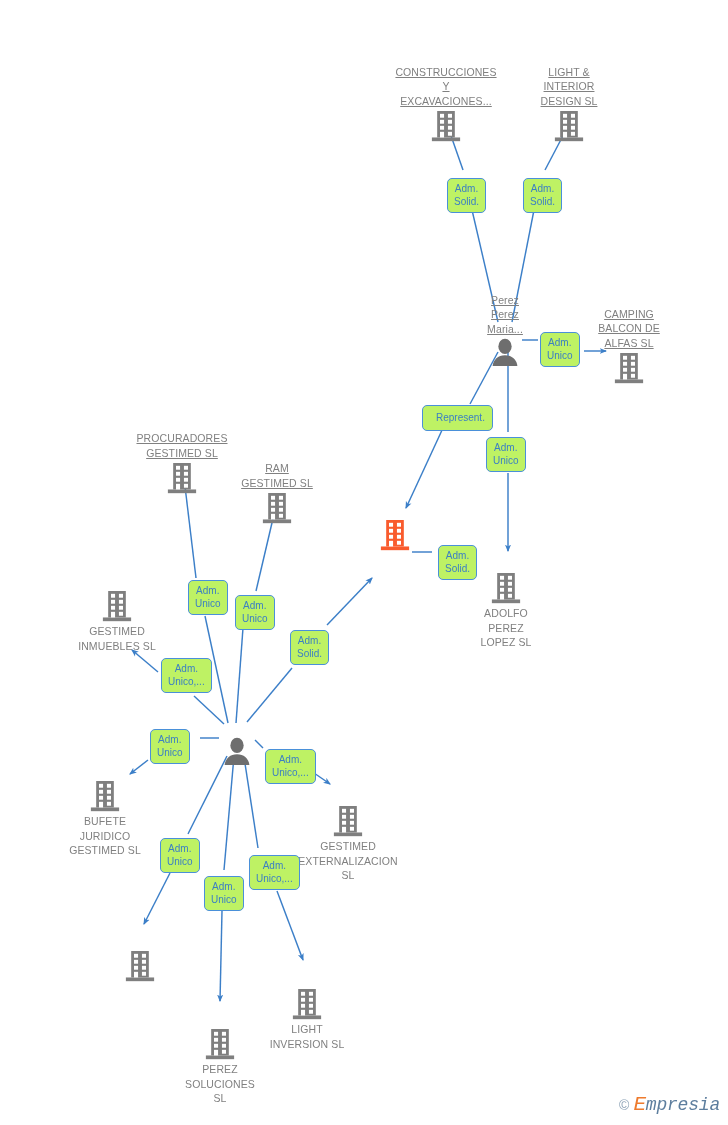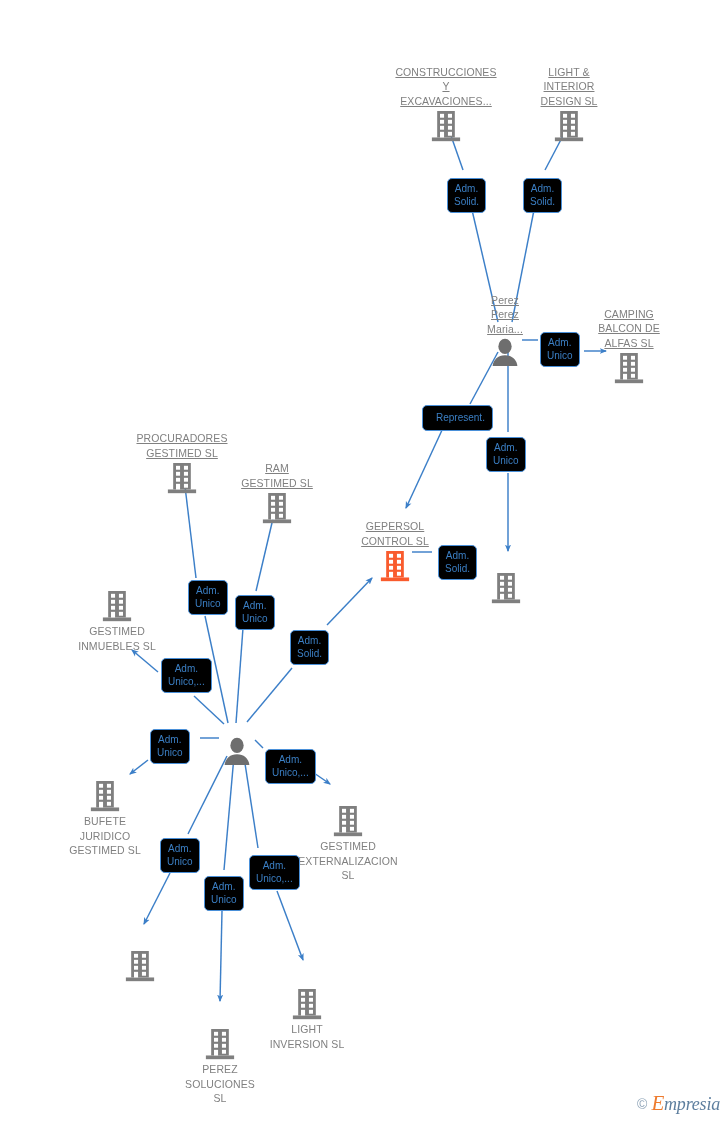--- a/index.html
+++ b/index.html
@@ -44,21 +44,21 @@
     white-space: pre-line;
     font-family: "Liberation Sans", sans-serif;
   }
   
   .node.lbl-top .lbl { margin-bottom: 2px; text-decoration: underline; }
   .node.lbl-bottom .lbl { margin-top: 2px; }
 
   
   .chip {
     position: absolute;
-    background: #000000;
+    background: #bef264;
     border: 1.3px solid #4a90d9;
     border-radius: 5px;
     color: #3b7fc4;
     font-size: 10px;
     line-height: 13px;
     font-family: "Liberation Sans", sans-serif;
     padding: 3px 6px 4px 6px;
     text-align: center;
     white-space: pre-line;
     z-index: 6;
@@ -75,21 +75,21 @@
     gap: 4px;
     z-index: 8;
   }
   #watermark .c {
     font-size: 14px;
     color: #8fa4b8;
     font-family: "Liberation Sans", sans-serif;
   }
   #watermark .brand {
     font-size: 18px;
-    font-family: Liberation Serif, serif;
+    font-family: Liberation Mono, monospace;
     font-style: italic;
     color: #5d7e9e;
     letter-spacing: -0.2px;
   }
   #watermark .brand .cap { color: #ee7b2e; font-size: 21px; }
 </style>
 </head>
 <body>
 
 <div id="stage">
@@ -217,22 +217,20 @@
               <rect x="10.2" y="11.0" width="4.6" height="4.4"></rect>
               <rect x="19.2" y="11.0" width="4.6" height="4.4"></rect>
               <rect x="10.2" y="17.8" width="4.6" height="4.4"></rect>
               <rect x="19.2" y="17.8" width="4.6" height="4.4"></rect>
               <rect x="10.2" y="24.6" width="4.6" height="6.4"></rect>
               <rect x="19.2" y="24.6" width="4.6" height="4.4"></rect>
             </g>
           </svg></span>
       </div>
       <div class="node lbl-top" style="left: 395px; top: 519px;">
-        <span class="lbl">GEPERSOL
-CONTROL  SL</span>
         <span class="ico"><svg width="30" height="32" viewBox="0 0 34 36">
             <g fill="#f95b2d">
               <path d="M7 1 h20 v30 h-20 z"></path>
               <rect x="1" y="31" width="32" height="4.2"></rect>
             </g>
             <g fill="#ffffff">
               <rect x="10.2" y="4.2" width="4.6" height="4.4"></rect>
               <rect x="19.2" y="4.2" width="4.6" height="4.4"></rect>
               <rect x="10.2" y="11.0" width="4.6" height="4.4"></rect>
               <rect x="19.2" y="11.0" width="4.6" height="4.4"></rect>
@@ -253,20 +251,23 @@
               <rect x="10.2" y="4.2" width="4.6" height="4.4"></rect>
               <rect x="19.2" y="4.2" width="4.6" height="4.4"></rect>
               <rect x="10.2" y="11.0" width="4.6" height="4.4"></rect>
               <rect x="19.2" y="11.0" width="4.6" height="4.4"></rect>
               <rect x="10.2" y="17.8" width="4.6" height="4.4"></rect>
               <rect x="19.2" y="17.8" width="4.6" height="4.4"></rect>
               <rect x="10.2" y="24.6" width="4.6" height="6.4"></rect>
               <rect x="19.2" y="24.6" width="4.6" height="4.4"></rect>
             </g>
           </svg></span>
+        <span class="lbl">ADOLFO
+PEREZ
+LOPEZ  SL</span>
       </div>
       <div class="node lbl-top" style="left: 182px; top: 431px; text-align: center;">
         <span class="lbl">PROCURADORES
 GESTIMED  SL</span>
         <span class="ico"><svg width="30" height="32" viewBox="0 0 34 36">
             <g fill="#7f7f7f">
               <path d="M7 1 h20 v30 h-20 z"></path>
               <rect x="1" y="31" width="32" height="4.2"></rect>
             </g>
             <g fill="#ffffff">

